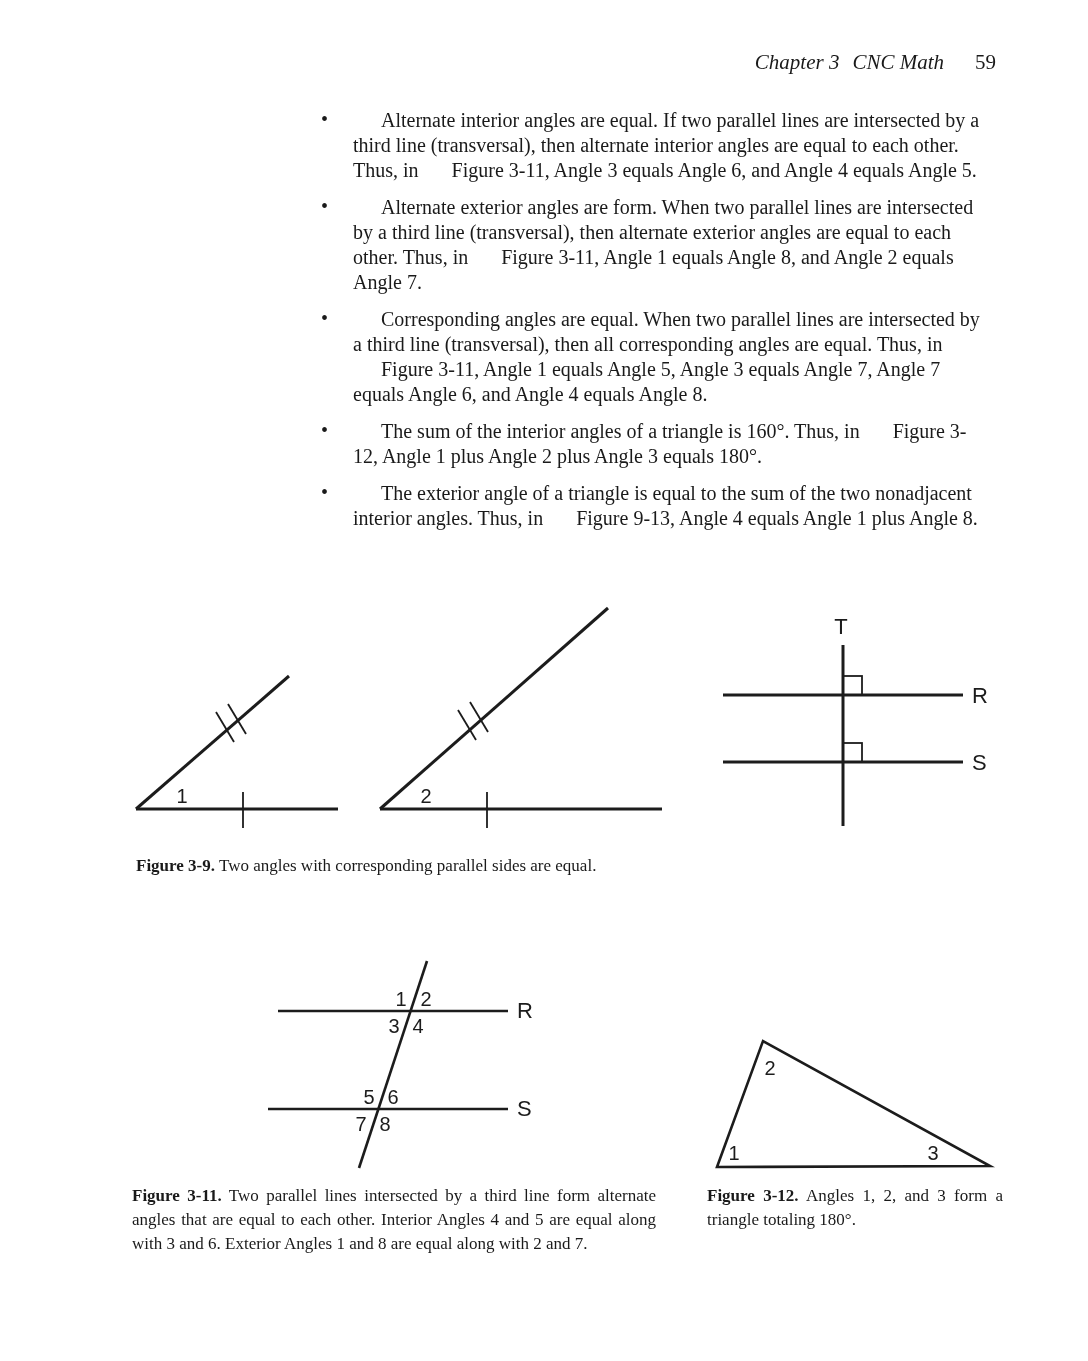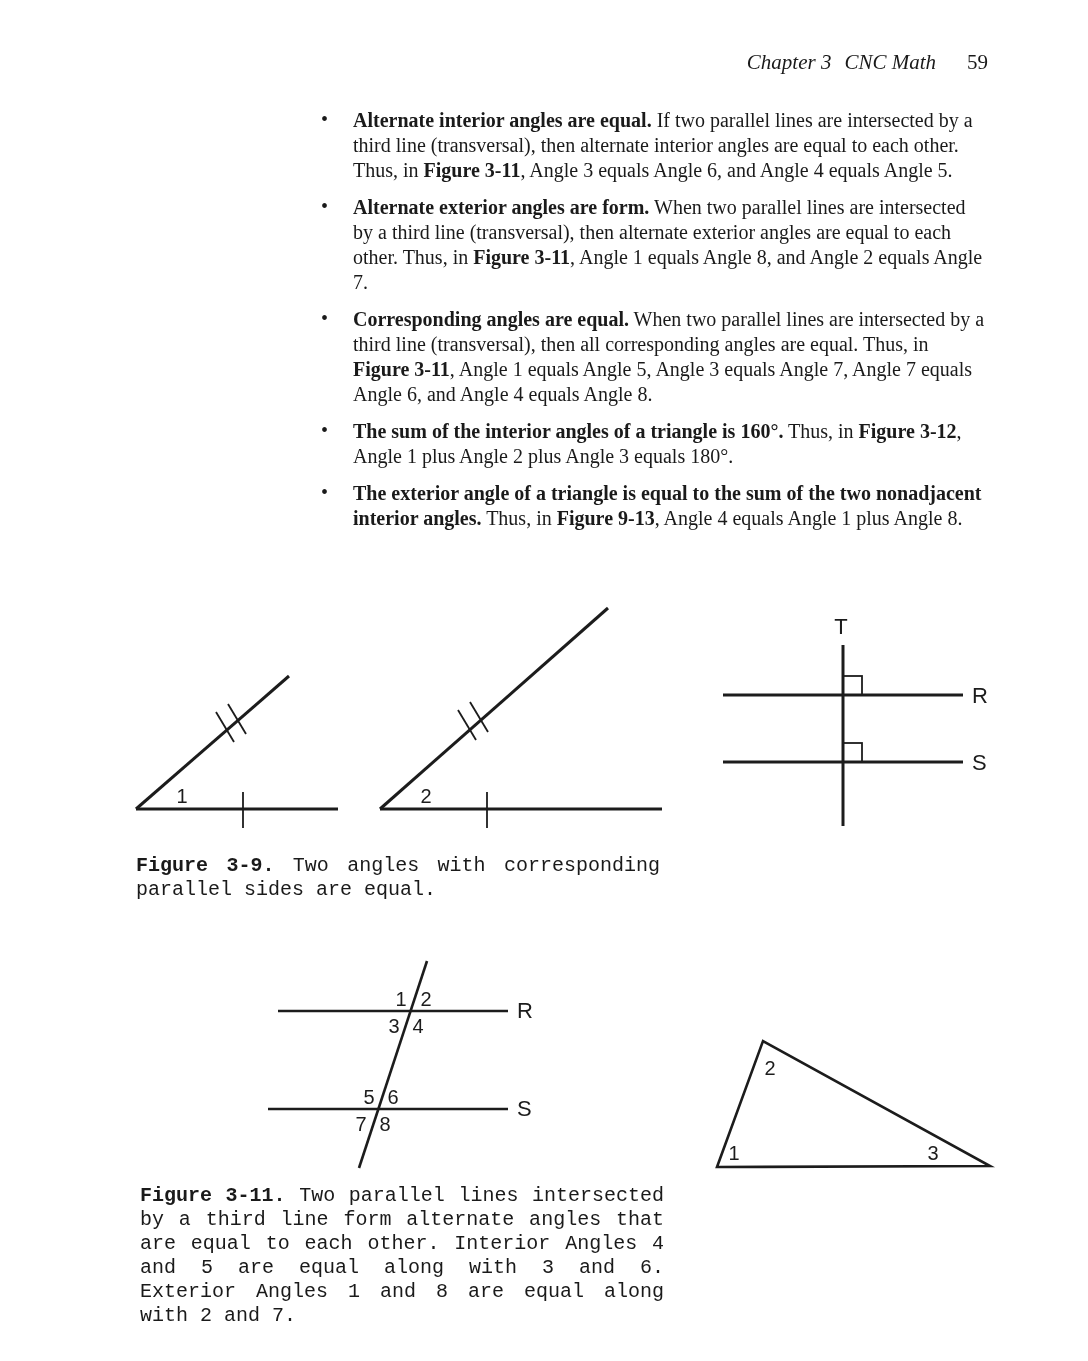--- a/index.html
+++ b/index.html
@@ -11,21 +11,21 @@
     background: #ffffff;
     margin: 0 auto;
     overflow: hidden;
     font-family: "Liberation Serif", serif;
     color: #1a1a1a;
   }
   
   .running-head {
     position: absolute;
     top: 50px;
-    right: 100px;
+    right: 92px;
     font-size: 21px;
     white-space: nowrap;
   }
   .running-head .it { font-style: italic; }
   .running-head .chapter { margin-right: 13px; }
   .running-head .book { margin-right: 31px; }
 
   
   .bullets {
     position: absolute;
@@ -40,21 +40,21 @@
     position: relative;
     padding-left: 32px;
     margin-bottom: 12px;
   }
   .bullets li .dot {
     position: absolute;
     left: 0;
     top: -1px;
     font-size: 20px;
   }
-  .bullets b { font-weight: bold; }
+  .bullets b { font-weight: normal; margin-left: 28px; }
 
   
   .diagram-layer {
     position: absolute;
     left: 0; top: 0;
     width: 1088px;
     height: 1361px;
   }
   .diagram-layer line, .diagram-layer path, .diagram-layer rect {
     stroke: #1c1c1c;
@@ -63,30 +63,30 @@
   .diagram-layer text {
     font-family: "Liberation Sans", sans-serif;
     fill: #1c1c1c;
   }
   .lbl20 { font-size: 20px; }
   .lbl22 { font-size: 22px; }
 
   
   .caption {
     position: absolute;
-    font-family: Liberation Mono, monospace;
-    font-size: 20px;
+    font-family: Liberation Serif, serif;
+    font-size: 17px;
     line-height: 24px;
     text-align: justify;
     color: #1a1a1a;
   }
   .caption b { font-weight: bold; }
   .cap-3-9  { left: 136px; top: 854px;  width: 524px; }
   .cap-3-10 { left: 707px; top: 848px;  width: 296px; }
-  .cap-3-11 { left: 140px; top: 1184px; width: 524px; }
+  .cap-3-11 { left: 132px; top: 1184px; width: 524px; }
   .cap-3-12 { left: 707px; top: 1184px; width: 296px; }
 </style>
 </head>
 <body>
 
 <div class="page">
 
   <div class="running-head">
     <span class="it chapter">Chapter 3</span><span class="it book">CNC Math</span><span>59</span>
   </div>
@@ -165,14 +165,17 @@
 
   <div class="caption cap-3-9">
     <b>Figure 3-9.</b> <span>Two angles with corresponding parallel sides are equal.</span>
   </div>
 
 
   <div class="caption cap-3-11">
     <b>Figure 3-11.</b> <span>Two parallel lines intersected by a third line form alternate angles that are equal to each other. Interior Angles 4 and 5 are equal along with 3 and 6. Exterior Angles 1 and 8 are equal along with 2 and 7.</span>
   </div>
 
+  <div class="caption cap-3-12">
+    <b>Figure 3-12.</b> <span>Angles 1, 2, and 3 form a triangle totaling 180°.</span>
+  </div>
 
 </div>
 
 </body></html>

